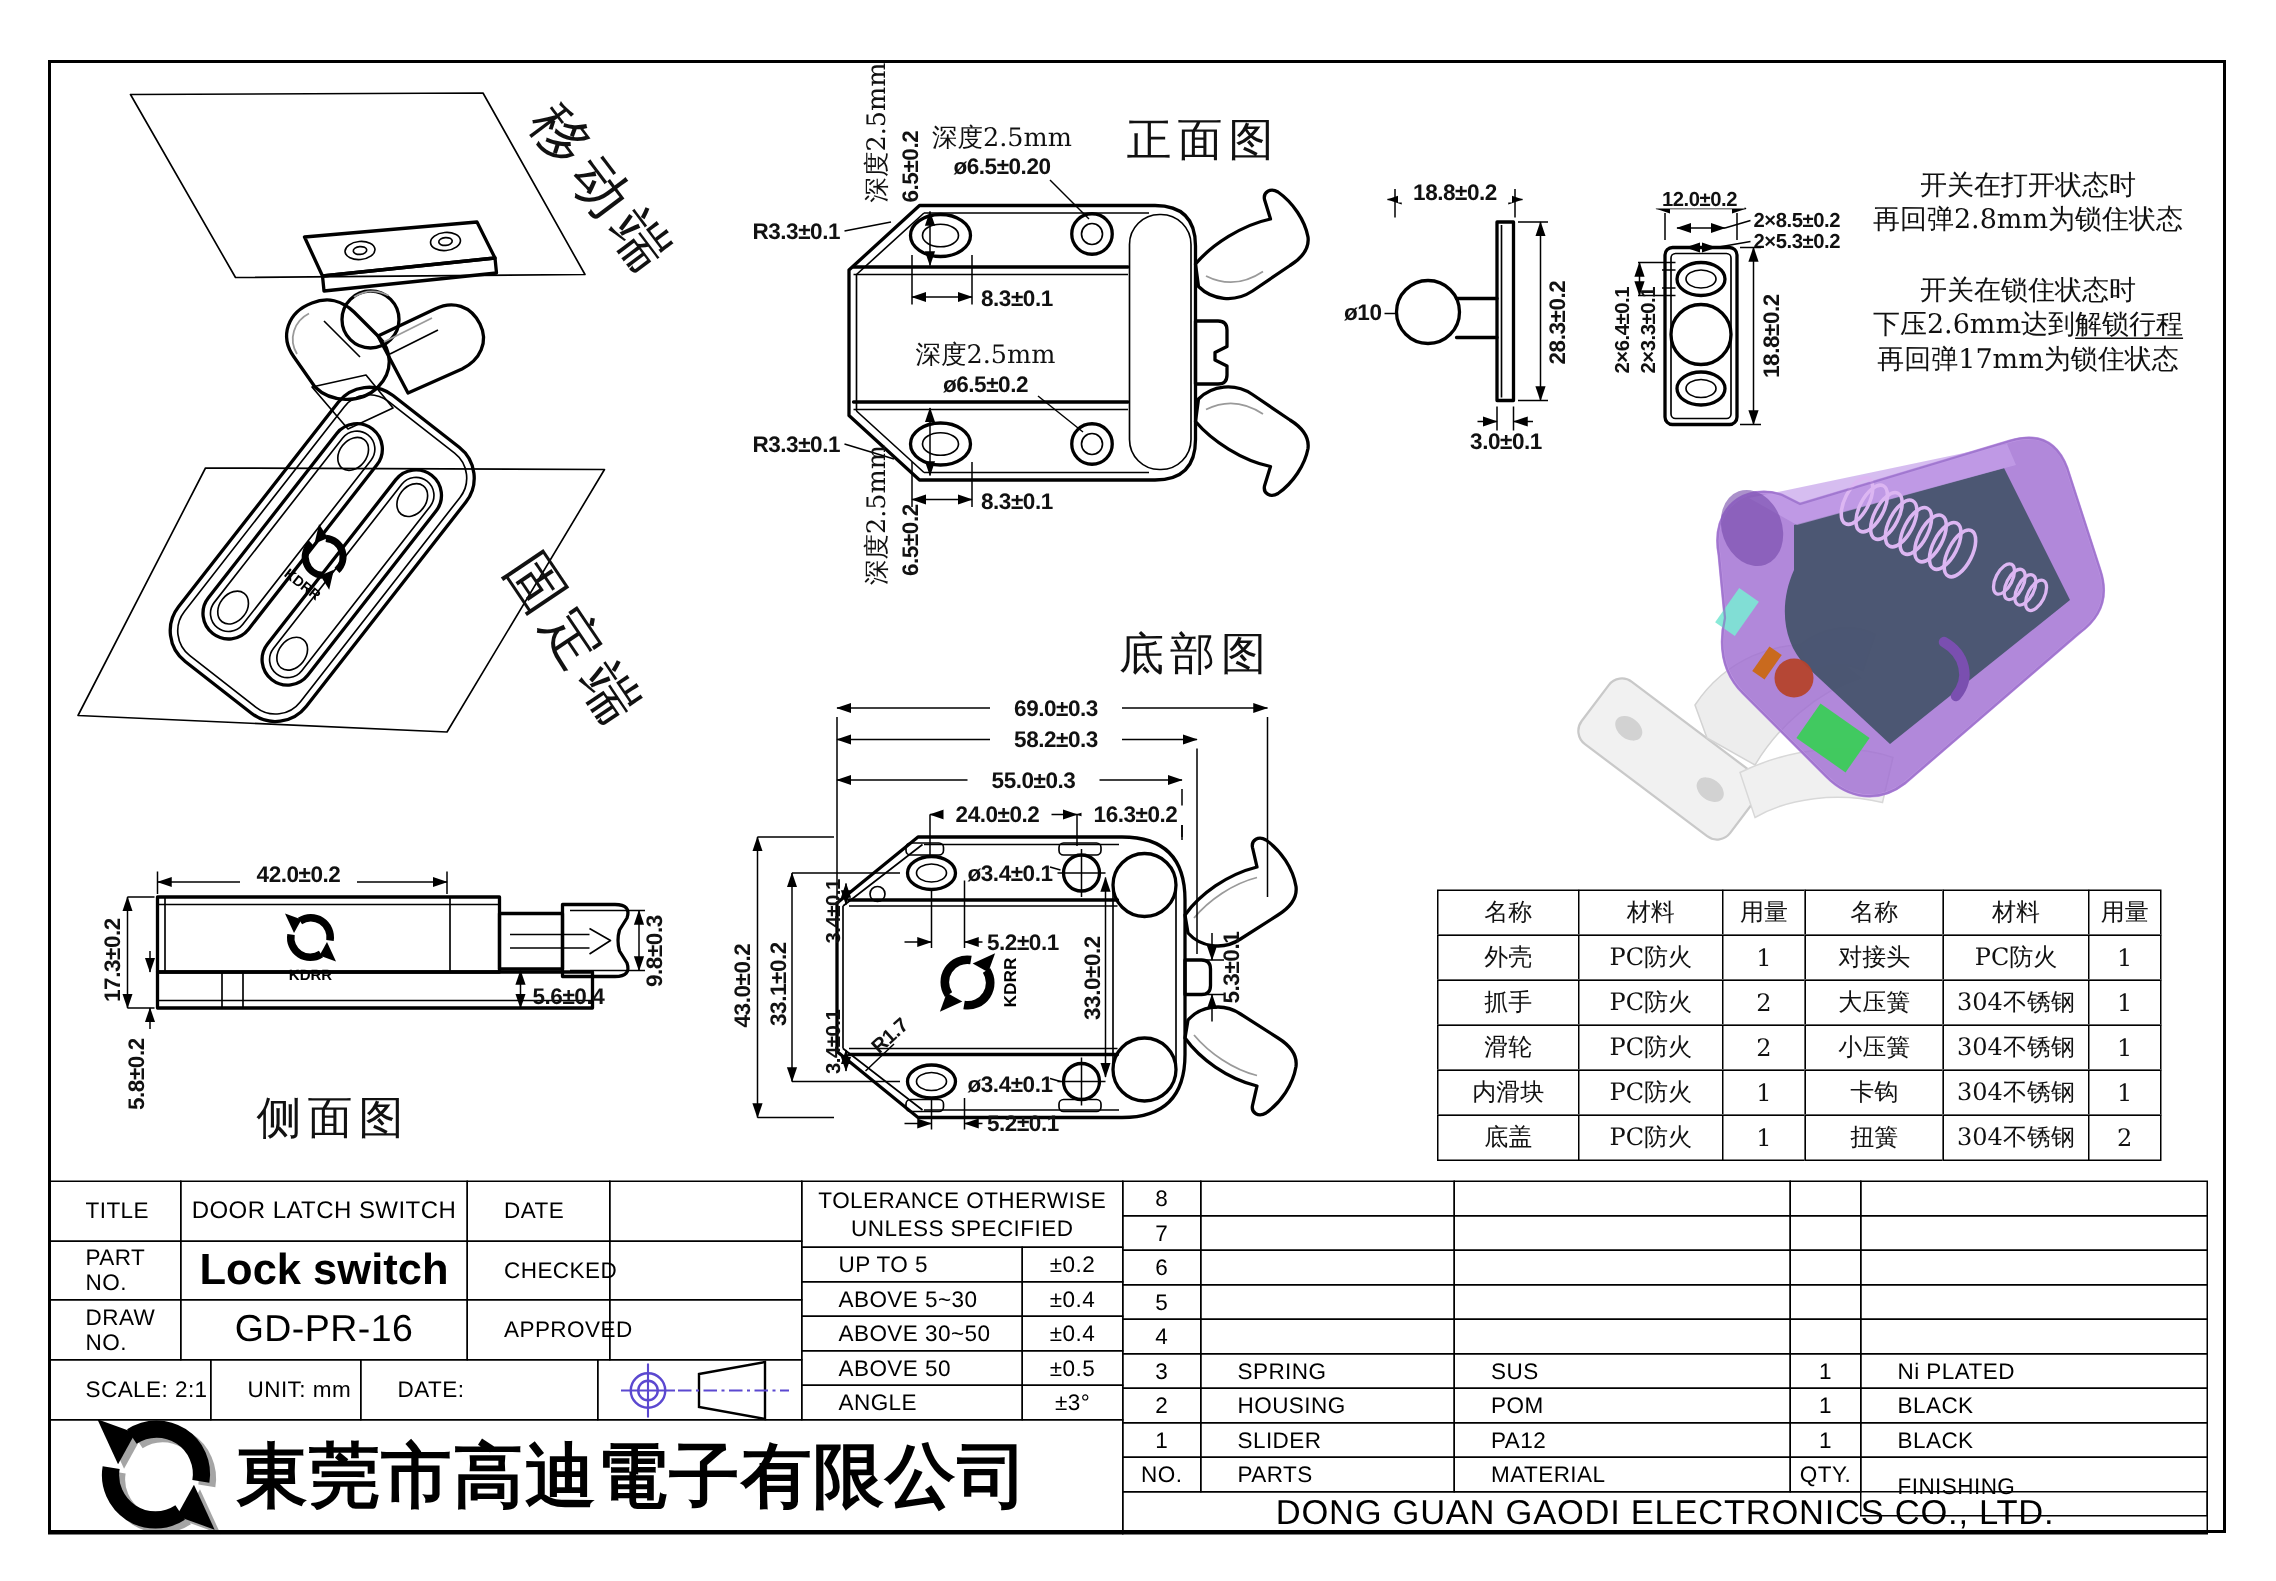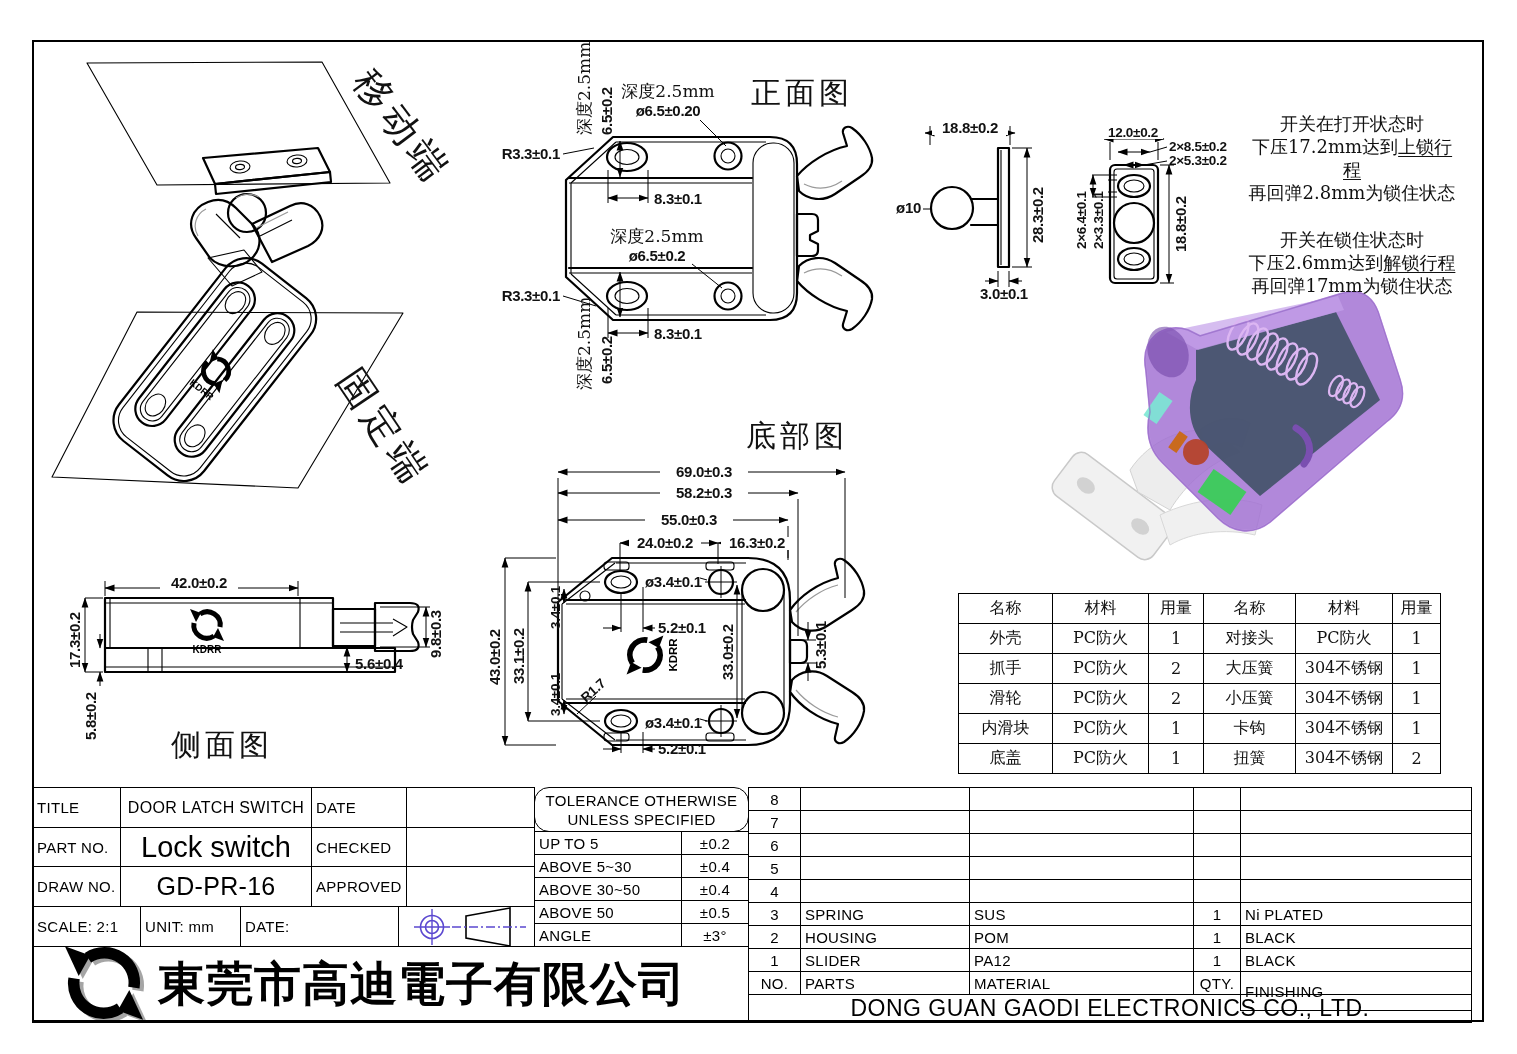--- a/index.html
+++ b/index.html
@@ -13,32 +13,32 @@
   .dm{marker-start:url(#ar);marker-end:url(#ar);}
   .dme{marker-end:url(#ar);}
   .dms{marker-start:url(#ar);}
   .wbg{fill:#fff;}
   .dt{font-family:"Liberation Sans",sans-serif;font-size:15px;font-weight:bold;fill:#111;letter-spacing:-0.3px;}
   .dts{font-family:"Liberation Sans",sans-serif;font-size:13.5px;font-weight:bold;fill:#111;letter-spacing:-0.3px;}
   .ck{font-family:"DejaVu Serif",serif;font-size:17px;fill:#111;}
   .vt{font-family:"DejaVu Serif",serif;font-size:30px;fill:#111;letter-spacing:4px;}
   .iso-lab{font-family:"DejaVu Serif",serif;font-size:38px;fill:#111;letter-spacing:6px;}
   .cell{position:absolute;box-sizing:border-box;border:1px solid #000;display:flex;align-items:center;font-size:15px;color:#000;letter-spacing:.3px;}
-  .pc{padding-left:4px;}
+  .pc{padding-left:24px;}
   .cc{justify-content:center;}
   .mcell{position:absolute;box-sizing:border-box;border:1px solid #000;display:flex;align-items:center;justify-content:center;font-family:"DejaVu Serif",serif;font-size:16px;color:#111;background:#fff;}
-  .big{font-size:29px;letter-spacing:0;}
+  .big{font-size:29px;letter-spacing:0;font-weight:bold;}
   .mid{font-size:25px;}
   .notes{position:absolute;left:1248px;top:112px;width:208px;text-align:center;font-family:"DejaVu Serif",serif;font-size:18px;line-height:23px;color:#111;}
   .notes p{margin:0;}
   .notes .blk2{margin-top:24px;}
   .ul{text-decoration:underline;text-underline-offset:3px;}
   .company-cn{font-family:Liberation Serif, serif;font-size:47px;font-weight:bold;letter-spacing:1px;white-space:nowrap;}
   .company-en{font-size:23px;letter-spacing:.5px;}
-  .hdr2{flex-direction:column;justify-content:center;line-height:19px;text-align:center;border-radius:15px;}
+  .hdr2{flex-direction:column;justify-content:center;line-height:19px;text-align:center;}
 </style>
 </head>
 <body>
 
 <div class="frame"></div>
 
 <svg width="1517" height="1054" viewBox="0 0 1517 1054" style="position:absolute;left:0;top:0;">
   <defs>
     <marker id="ar" viewBox="0 0 10 10" refX="9.5" refY="5" markerWidth="10" markerHeight="10" orient="auto-start-reverse">
       <path d="M0,1.6 L10,5 L0,8.4 Z" fill="#000"></path>
@@ -342,21 +342,20 @@
   </g>
 
   <g>
     <use href="#kdrr-arrows" transform="translate(108,986) scale(2.3)" opacity="0.35"></use>
     <use href="#kdrr-arrows" transform="translate(104,983) scale(2.3)"></use>
   </g>
 </svg>
 
 <div class="notes">
   <p>开关在打开状态时</p>
-  <p><span>下压17.2mm达到</span><span class="ul">上锁行程</span></p>
   <p>再回弹2.8mm为锁住状态</p>
   <p class="blk2">开关在锁住状态时</p>
   <p><span>下压2.6mm达到</span><span class="ul">解锁行程</span></p>
   <p>再回弹17mm为锁住状态</p>
 </div>
 
 <div>
   <div class="mcell" style="left:958px;top:593px;width:95px;height:31px">名称</div>
   <div class="mcell" style="left:1052px;top:593px;width:97px;height:31px">材料</div>
   <div class="mcell" style="left:1148px;top:593px;width:56px;height:31px">用量</div>

